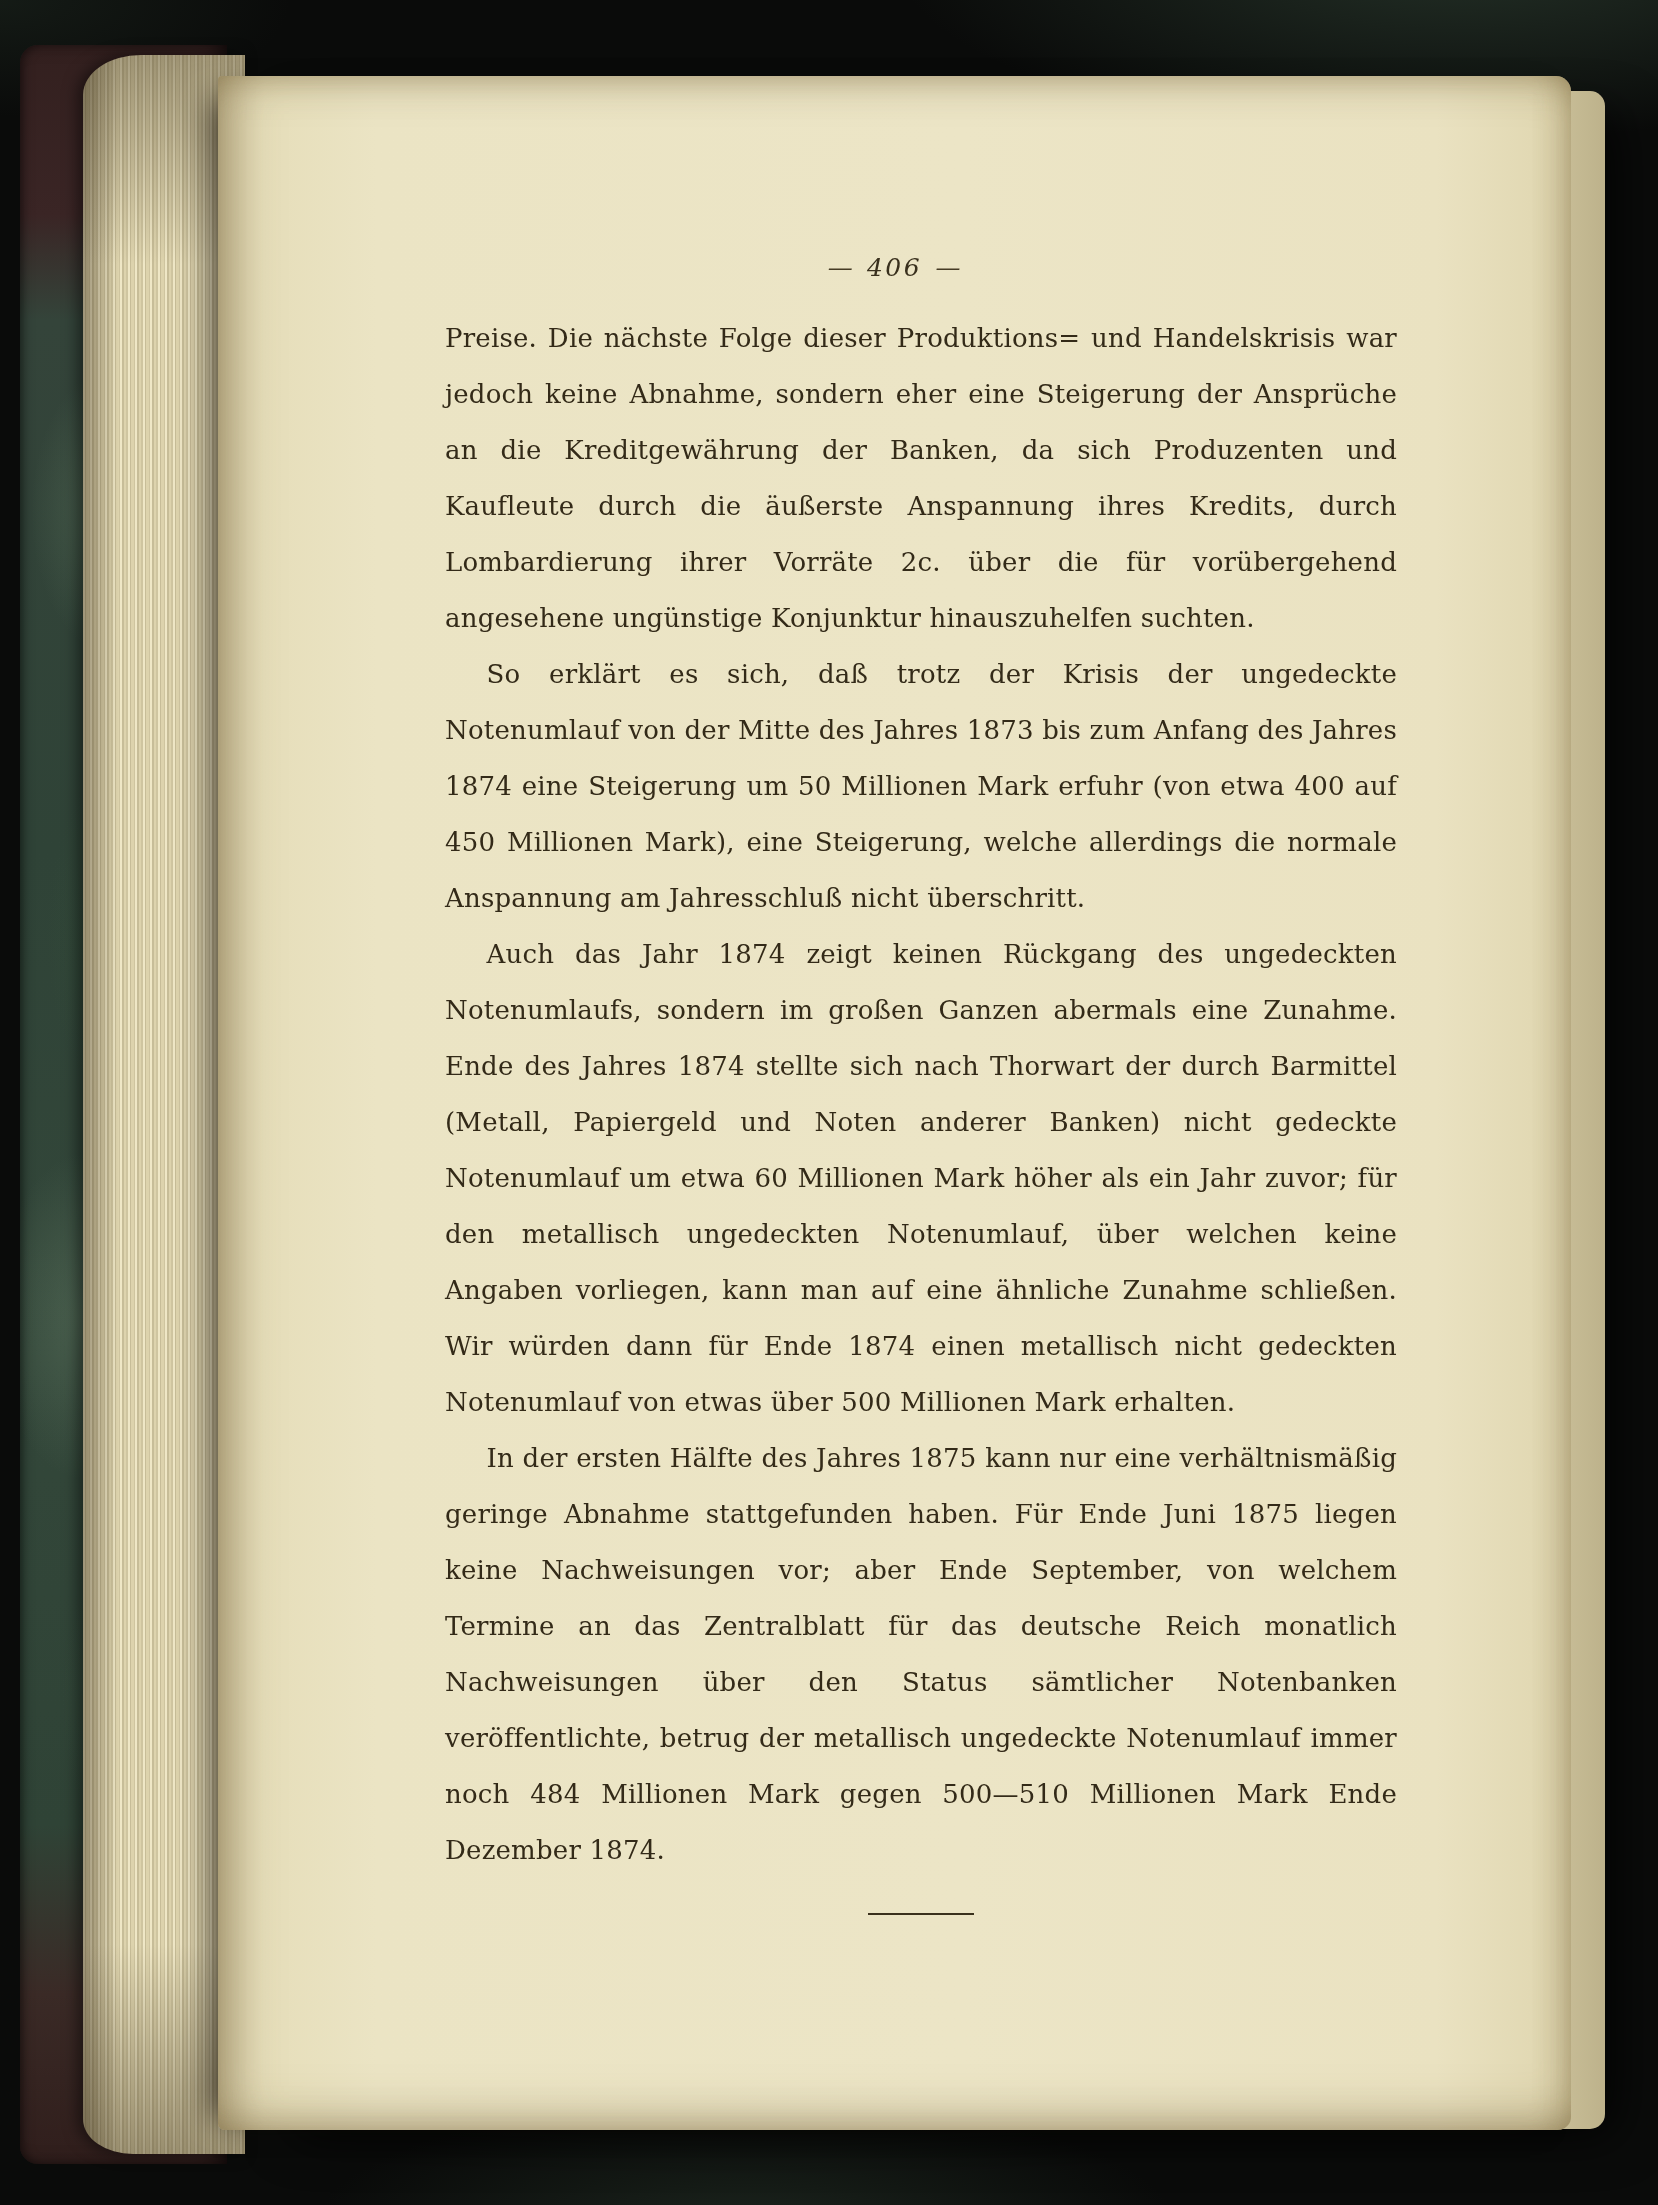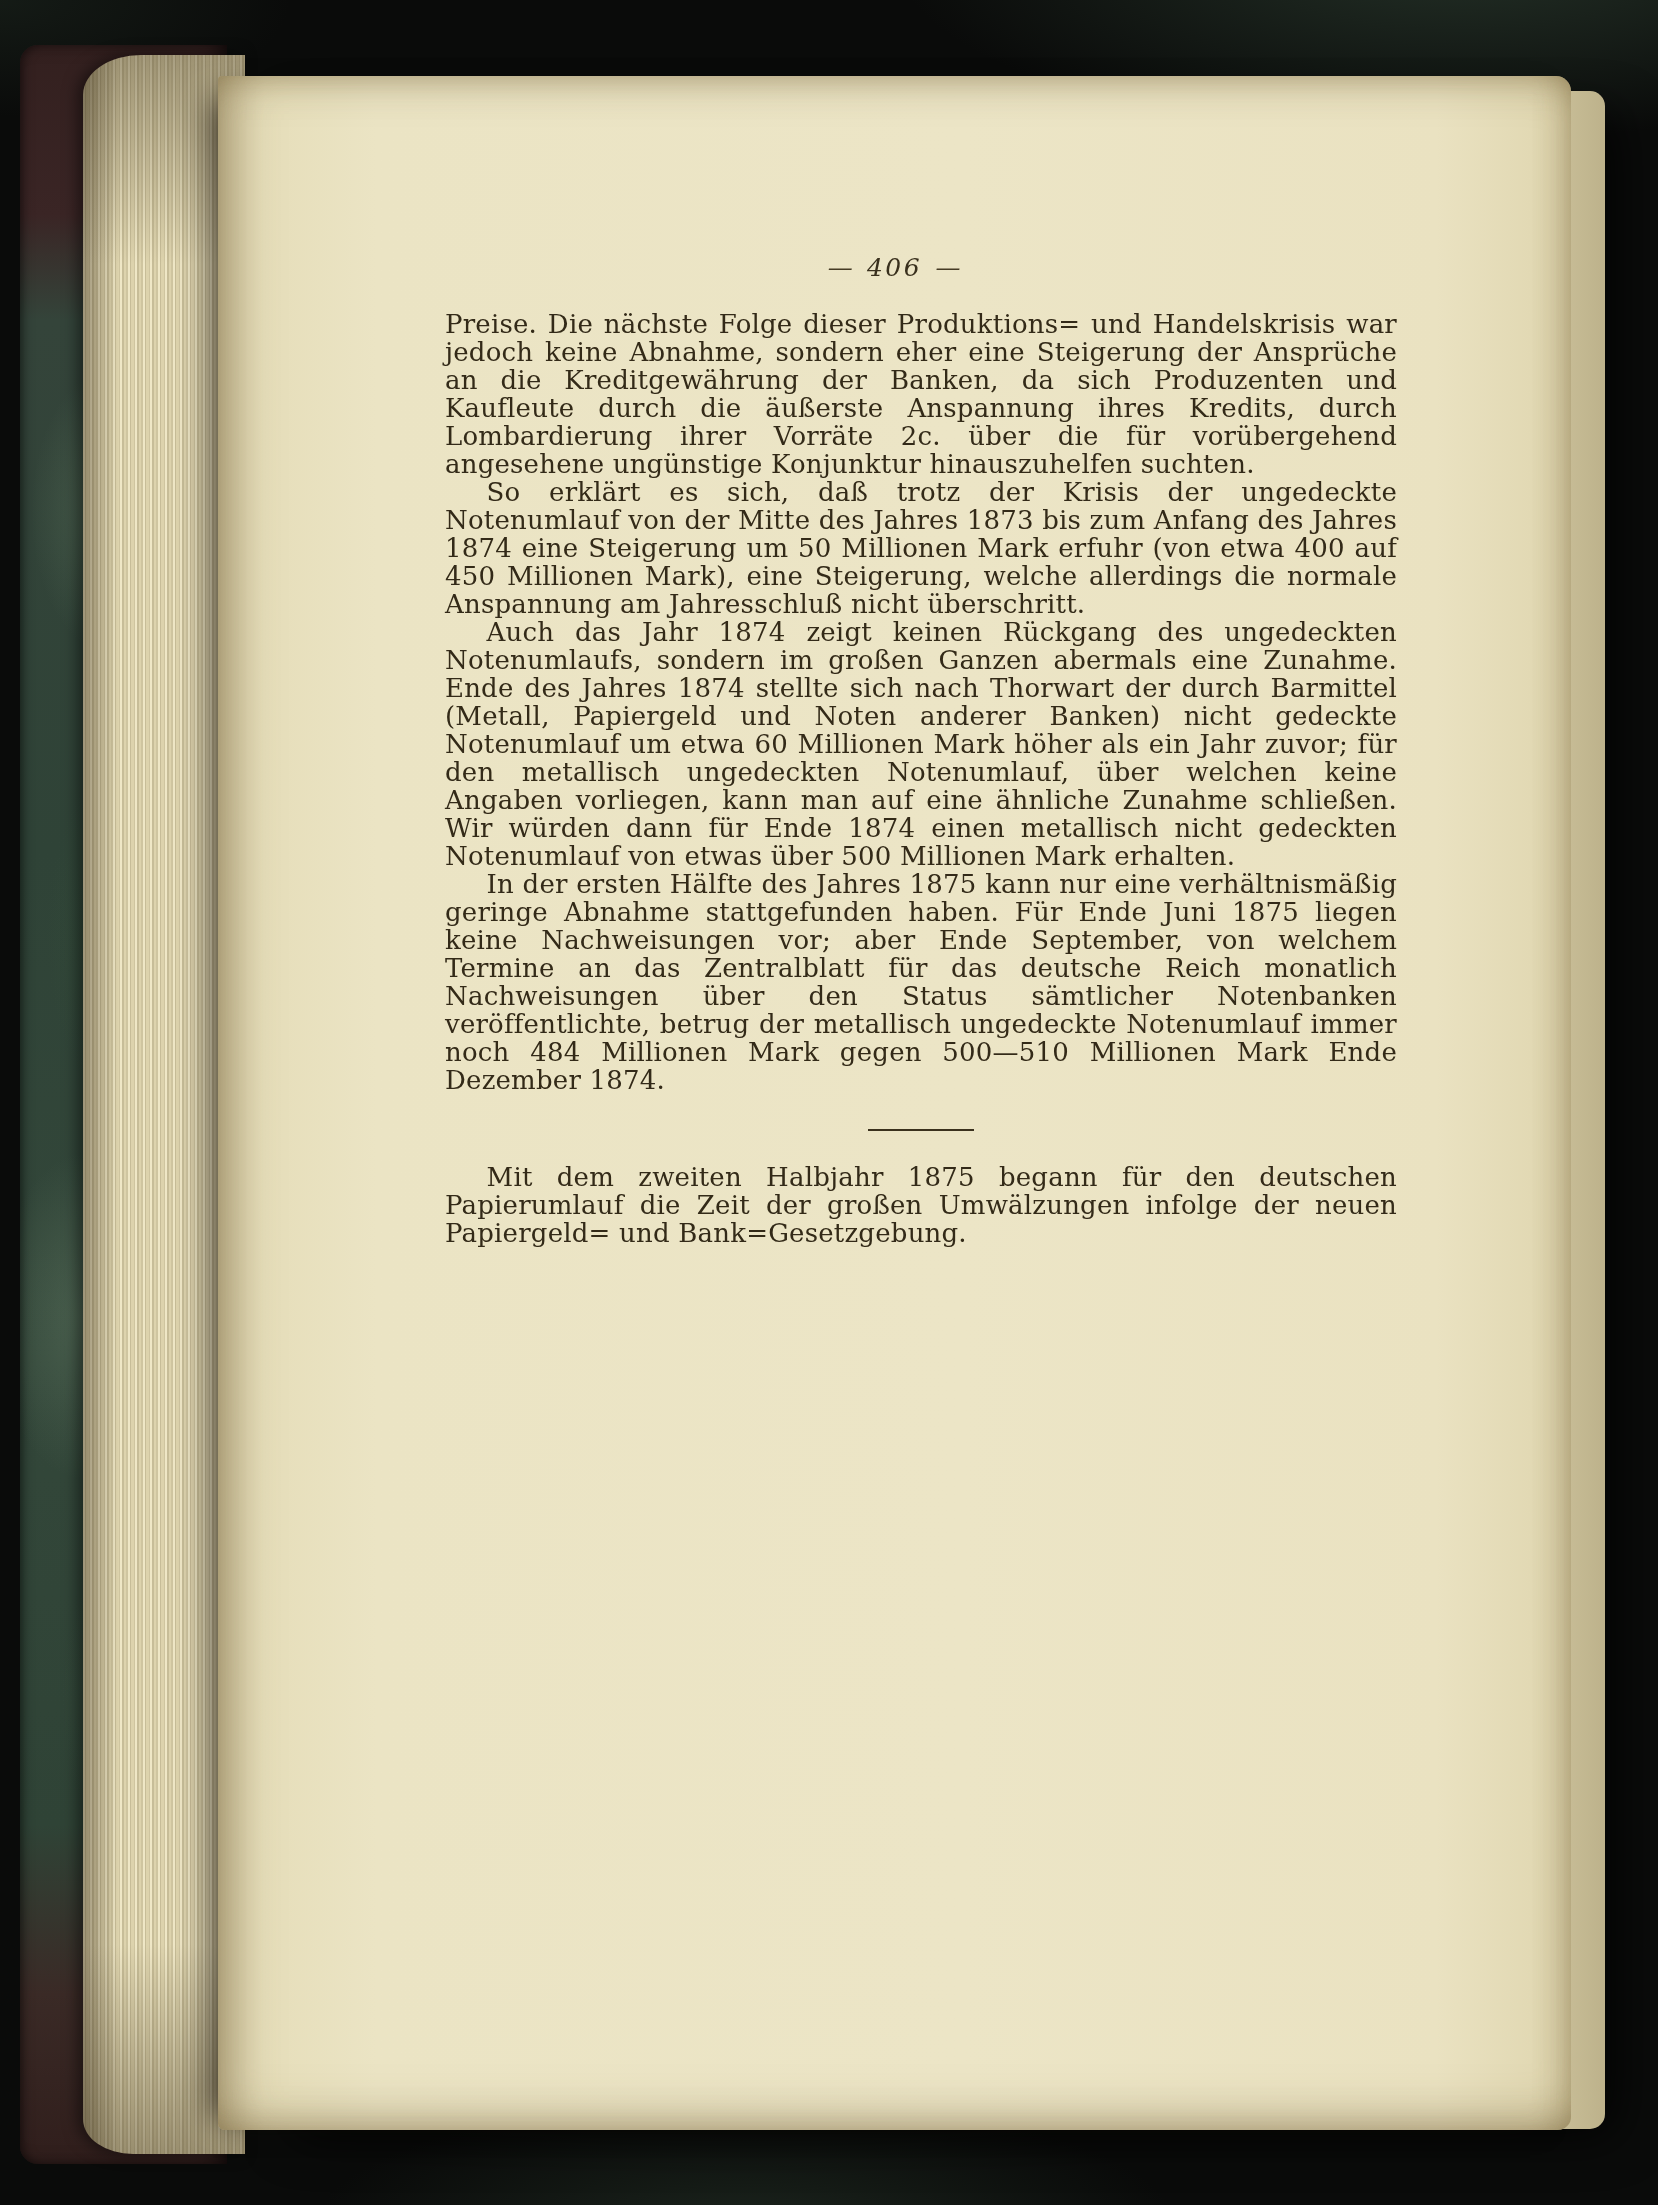--- a/index.html
+++ b/index.html
@@ -63,21 +63,21 @@
     color:#39301d;
     letter-spacing:0.8px;
     font-style:italic;
   }
   .pagenum .dash{margin:0 13.3px;color:#453b25;}
   .pagenum .num{letter-spacing:2.5px;}
   .textblock{
     width:952px;
     margin:28px 0 0 227px;
     font-size:26px;
-    line-height:28px;
+    line-height:56px;
     color:#332a18;
     text-align:justify;
     letter-spacing:0.2px;
   }
   .textblock p{margin:0;text-indent:1.6em;}
   .textblock p.noindent{text-indent:0;}
   .separator{
     width:106px;height:0;
     border-top:2.5px solid #3a311d;
     margin:35px auto 31.5px auto;
@@ -97,17 +97,16 @@
     </div>
 
     <div class="textblock">
       <p class="noindent">Preise. Die nächste Folge dieser Produktions= und Handelskrisis war jedoch keine Abnahme, sondern eher eine Steigerung der Ansprüche an die Kreditgewährung der Banken, da sich Produzenten und Kaufleute durch die äußerste Anspannung ihres Kredits, durch Lombardierung ihrer Vorräte 2c. über die für vorübergehend angesehene ungünstige Konjunktur hinauszuhelfen suchten.</p>
       <p>So erklärt es sich, daß trotz der Krisis der ungedeckte Notenumlauf von der Mitte des Jahres 1873 bis zum Anfang des Jahres 1874 eine Steigerung um 50 Millionen Mark erfuhr (von etwa 400 auf 450 Millionen Mark), eine Steigerung, welche allerdings die normale Anspannung am Jahresschluß nicht überschritt.</p>
       <p>Auch das Jahr 1874 zeigt keinen Rückgang des ungedeckten Notenumlaufs, sondern im großen Ganzen abermals eine Zunahme. Ende des Jahres 1874 stellte sich nach Thorwart der durch Barmittel (Metall, Papiergeld und Noten anderer Banken) nicht gedeckte Notenumlauf um etwa 60 Millionen Mark höher als ein Jahr zuvor; für den metallisch ungedeckten Notenumlauf, über welchen keine Angaben vorliegen, kann man auf eine ähnliche Zunahme schließen. Wir würden dann für Ende 1874 einen metallisch nicht gedeckten Notenumlauf von etwas über 500 Millionen Mark erhalten.</p>
       <p>In der ersten Hälfte des Jahres 1875 kann nur eine verhältnismäßig geringe Abnahme stattgefunden haben. Für Ende Juni 1875 liegen keine Nachweisungen vor; aber Ende September, von welchem Termine an das Zentralblatt für das deutsche Reich monatlich Nachweisungen über den Status sämtlicher Notenbanken veröffentlichte, betrug der metallisch ungedeckte Notenumlauf immer noch 484 Millionen Mark gegen 500—510 Millionen Mark Ende Dezember 1874.</p>
 
       <div class="separator"></div>
 
-      <p>Mit dem zweiten Halbjahr 1875 begann für den deutschen Papierumlauf die Zeit der großen Umwälzungen infolge der neuen Papiergeld= und Bank=Gesetzgebung.</p>
     </div>
   </div>
 </div>
 
 
 </body></html>

